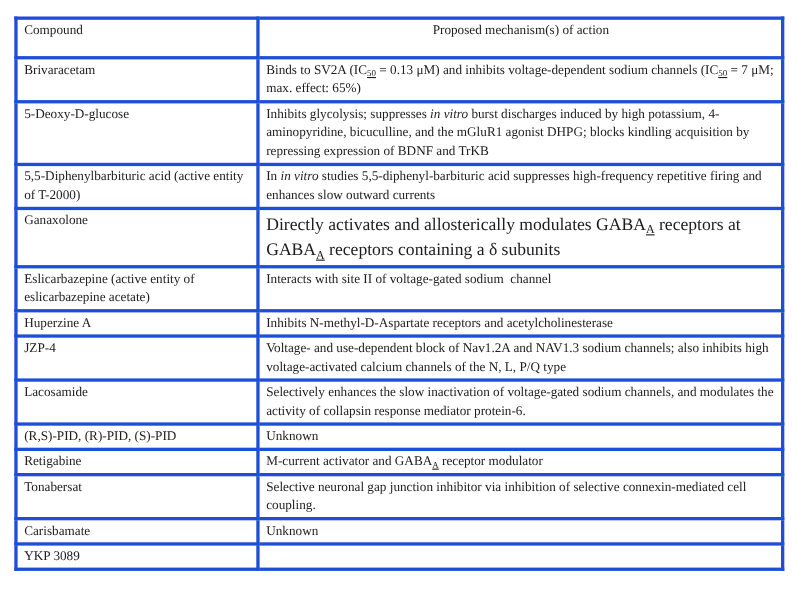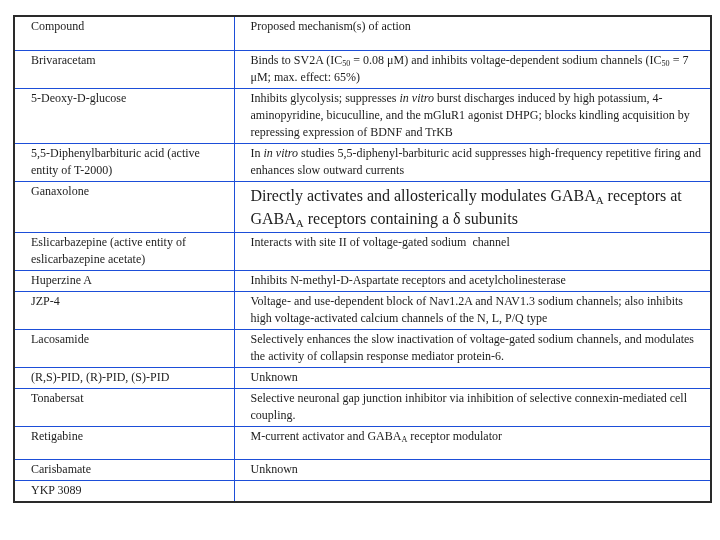--- a/index.html
+++ b/index.html
@@ -21,43 +21,44 @@
     left: 13px;
     top: 15px;
     width: 697px;
     border-collapse: collapse;
     table-layout: fixed;
     border: 2px solid #2a2a2a;
   }
   col.c-compound { width: 220px; }
   col.c-mechanism { width: 477px; }
   th, td {
-    border: 1px solid #1d4ed8;
+    border: 3px solid #1d4ed8;
     vertical-align: top;
-    padding: 1px 5px 2px 16px;
+    padding: 1px 5px 2px 6px;
     font-size: 12px;
     line-height: 17px;
     font-weight: normal;
     overflow: hidden;
   }
   thead th { height: 30px; }
   th.h-compound { text-align: left; }
-  th.h-mechanism { text-align: left; }
+  th.h-mechanism { text-align: center; }
   td.mechanism-cell { white-space: pre-wrap; }
   td.mechanism-cell.large-text {
     font-size: 16px;
     line-height: 23px;
     padding-top: 2px;
   }
   sub {
     font-size: 68%;
     line-height: 0;
     vertical-align: baseline;
     position: relative;
     top: 0.25em;
+    text-decoration: underline;
   }
   
   tbody tr:nth-child(11) td { height: 29px; margin-left: 37px; }  
   tbody tr:nth-child(15) td { height: 21px; }  
 </style>
 </head>
 <body>
 
 <div class="sheet">
   <table class="mech-table">
@@ -67,21 +68,21 @@
     </colgroup>
     <thead>
       <tr>
         <th class="h-compound">Compound</th>
         <th class="h-mechanism">Proposed mechanism(s) of action</th>
       </tr>
     </thead>
     <tbody>
         <tr>
     <td class="compound-cell">Brivaracetam</td>
-    <td class="mechanism-cell"><span>Binds to SV2A (IC</span><sub>50</sub><span> = 0.08 μM) and inhibits voltage-dependent sodium channels (IC</span><sub>50</sub><span> = 7 μM; max. effect: 65%)</span></td>
+    <td class="mechanism-cell"><span>Binds to SV2A (IC</span><sub>50</sub><span> = 0.13 μM) and inhibits voltage-dependent sodium channels (IC</span><sub>50</sub><span> = 7 μM; max. effect: 65%)</span></td>
   </tr>
         <tr>
     <td class="compound-cell">5-Deoxy-D-glucose</td>
     <td class="mechanism-cell"><span>Inhibits glycolysis; suppresses </span><i>in vitro</i><span> burst discharges induced by high potassium, 4-aminopyridine, bicuculline, and the mGluR1 agonist DHPG; blocks kindling acquisition by repressing expression of BDNF and TrKB</span></td>
   </tr>
         <tr>
     <td class="compound-cell">5,5-Diphenylbarbituric acid (active entity of T-2000)</td>
     <td class="mechanism-cell"><span>In </span><i>in vitro</i><span> studies 5,5-diphenyl-barbituric acid suppresses high-frequency repetitive firing and enhances slow outward currents</span></td>
   </tr>
         <tr>
@@ -102,26 +103,26 @@
   </tr>
         <tr>
     <td class="compound-cell">Lacosamide</td>
     <td class="mechanism-cell"><span>Selectively enhances the slow inactivation of voltage-gated sodium channels, and modulates the activity of collapsin response mediator protein-6.</span></td>
   </tr>
         <tr>
     <td class="compound-cell">(R,S)-PID, (R)-PID, (S)-PID</td>
     <td class="mechanism-cell"><span>Unknown</span></td>
   </tr>
         <tr>
+    <td class="compound-cell">Retigabine</td>
+    <td class="mechanism-cell"><span>M-current activator and GABA</span><sub>A</sub><span> receptor modulator</span></td>
+  </tr>
+        <tr>
     <td class="compound-cell">Tonabersat</td>
     <td class="mechanism-cell"><span>Selective neuronal gap junction inhibitor via inhibition of selective connexin-mediated cell coupling.</span></td>
-  </tr>
-        <tr>
-    <td class="compound-cell">Retigabine</td>
-    <td class="mechanism-cell"><span>M-current activator and GABA</span><sub>A</sub><span> receptor modulator</span></td>
   </tr>
         <tr>
     <td class="compound-cell">Carisbamate</td>
     <td class="mechanism-cell"><span>Unknown</span></td>
   </tr>
         <tr>
     <td class="compound-cell">YKP 3089</td>
     <td class="mechanism-cell"></td>
   </tr>
       </tbody>

